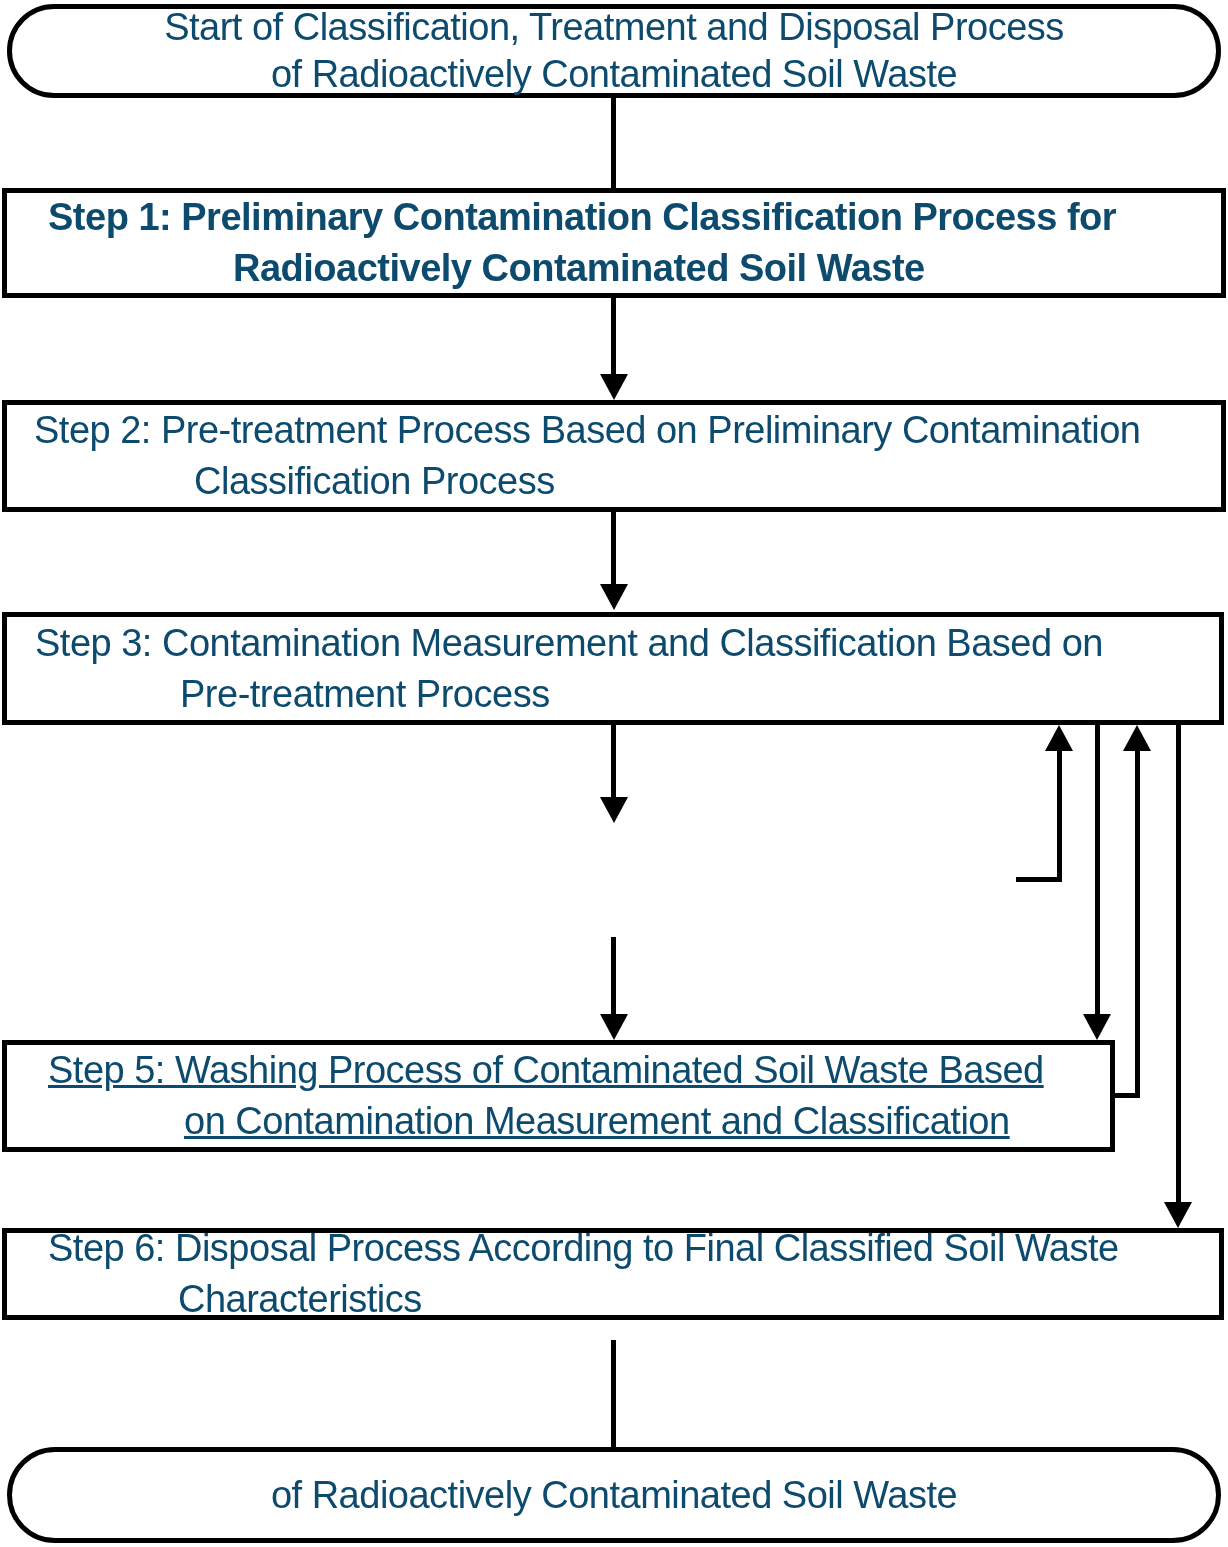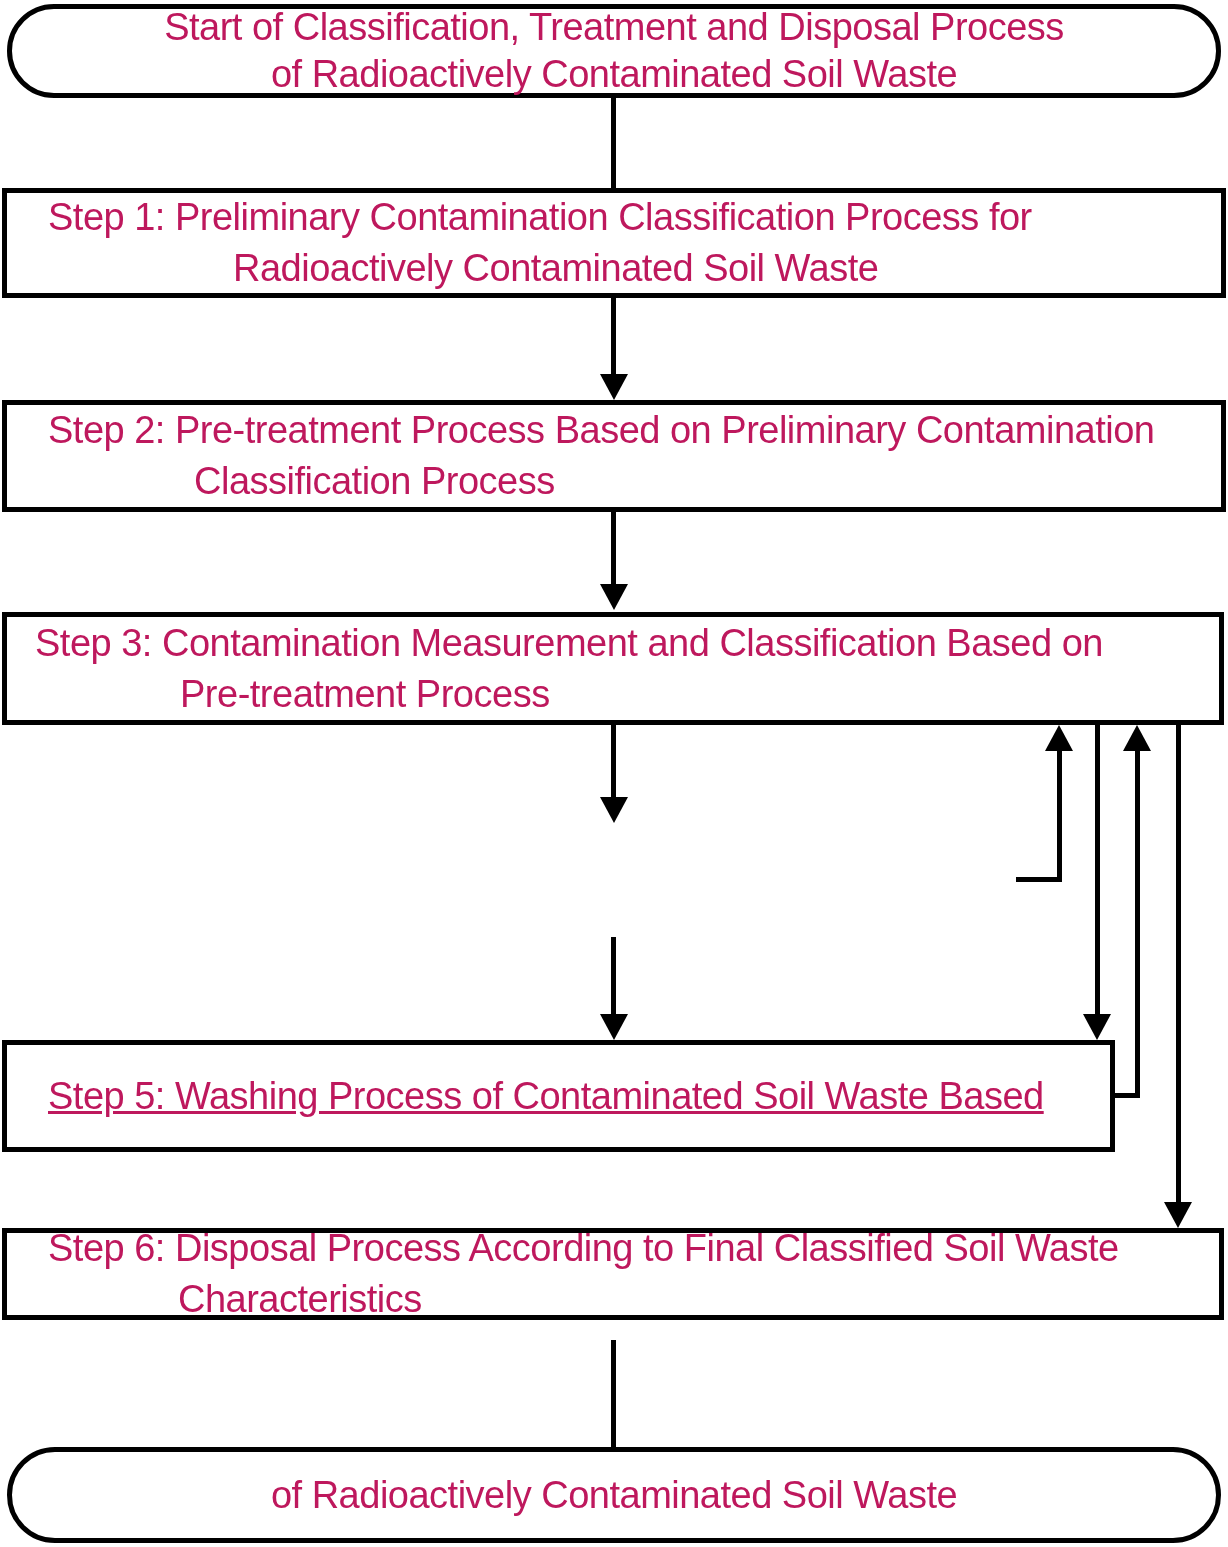--- a/index.html
+++ b/index.html
@@ -2,21 +2,21 @@
 <html><head>
 <meta charset="utf-8">
 <style>
   html, body { margin: 0; padding: 0; background: #ffffff; }
   .canvas {
     position: relative;
     width: 1228px;
     height: 1547px;
     background: #ffffff;
     font-family: "Liberation Sans", sans-serif;
-    color: #be185d;
+    color: #0c4a6e;
     overflow: hidden;
   }
   .node {
     position: absolute;
     box-sizing: border-box;
     border: 5px solid #000000;
     background: #ffffff;
     display: flex;
     flex-direction: column;
     justify-content: center;
@@ -30,30 +30,30 @@
     text-align: center;
     line-height: 47px;
   }
   .ln { display: block; }
 
   
   #n-start { left: 7px;  top: 4px;    width: 1214px; height: 94px; }
   #n-end   { left: 7px;  top: 1447px; width: 1214px; height: 96px; }
 
   
-  #n-s1 { left: 2px; top: 188px;  width: 1224px; height: 110px; }
+  #n-s1 { left: 2px; top: 188px;  width: 1224px; height: 110px; font-weight: bold; }
   #n-s2 { left: 2px; top: 400px;  width: 1224px; height: 112px; }
   #n-s3 { left: 2px; top: 612px;  width: 1222px; height: 113px; }
   #n-s4 { left: 5px; top: 823px;  width: 1016px; height: 114px; }
   #n-s5 { left: 2px; top: 1040px; width: 1113px; height: 112px; text-decoration: underline; }
   #n-s6 { left: 2px; top: 1228px; width: 1222px; height: 92px; }
 
   
   #n-s1 .l1 { margin-left: 41px; }  #n-s1 .l2 { margin-left: 226px; }
-  #n-s2 .l1 { margin-left: 41px; }  #n-s2 .l2 { margin-left: 187px; }
+  #n-s2 .l1 { margin-left: 27px; }  #n-s2 .l2 { margin-left: 187px; }
   #n-s3 .l1 { margin-left: 28px; }  #n-s3 .l2 { margin-left: 173px; }
   #n-s4 .l1 { margin-left: 34px; }  #n-s4 .l2 { margin-left: 149px; }
   #n-s4 .ln { transform: scaleX(0.87); transform-origin: 0 50%; }
   #n-s5 .l1 { margin-left: 41px; }  #n-s5 .l2 { margin-left: 177px; }
   #n-s6 .l1 { margin-left: 41px; }  #n-s6 .l2 { margin-left: 171px; }
 
   
   .vline, .hline { position: absolute; background: #000000; }
   .arr-down {
     position: absolute; width: 0; height: 0;
@@ -89,20 +89,21 @@
   </div>
 
   <div class="node" id="n-s3">
     <span class="ln l1">Step 3: Contamination Measurement and Classification Based on</span>
     <span class="ln l2">Pre-treatment Process</span>
   </div>
 
 
   <div class="node" id="n-s5">
     <span class="ln l1">Step 5: Washing Process of Contaminated Soil Waste Based</span>
+    <span class="ln l2">on Contamination Measurement and Classification</span>
   </div>
 
   <div class="node" id="n-s6">
     <span class="ln l1">Step 6: Disposal Process According to Final Classified Soil Waste</span>
     <span class="ln l2">Characteristics</span>
   </div>
 
   <div class="node term" id="n-end">
     <span class="ln">of Radioactively Contaminated Soil Waste</span>
   </div>

